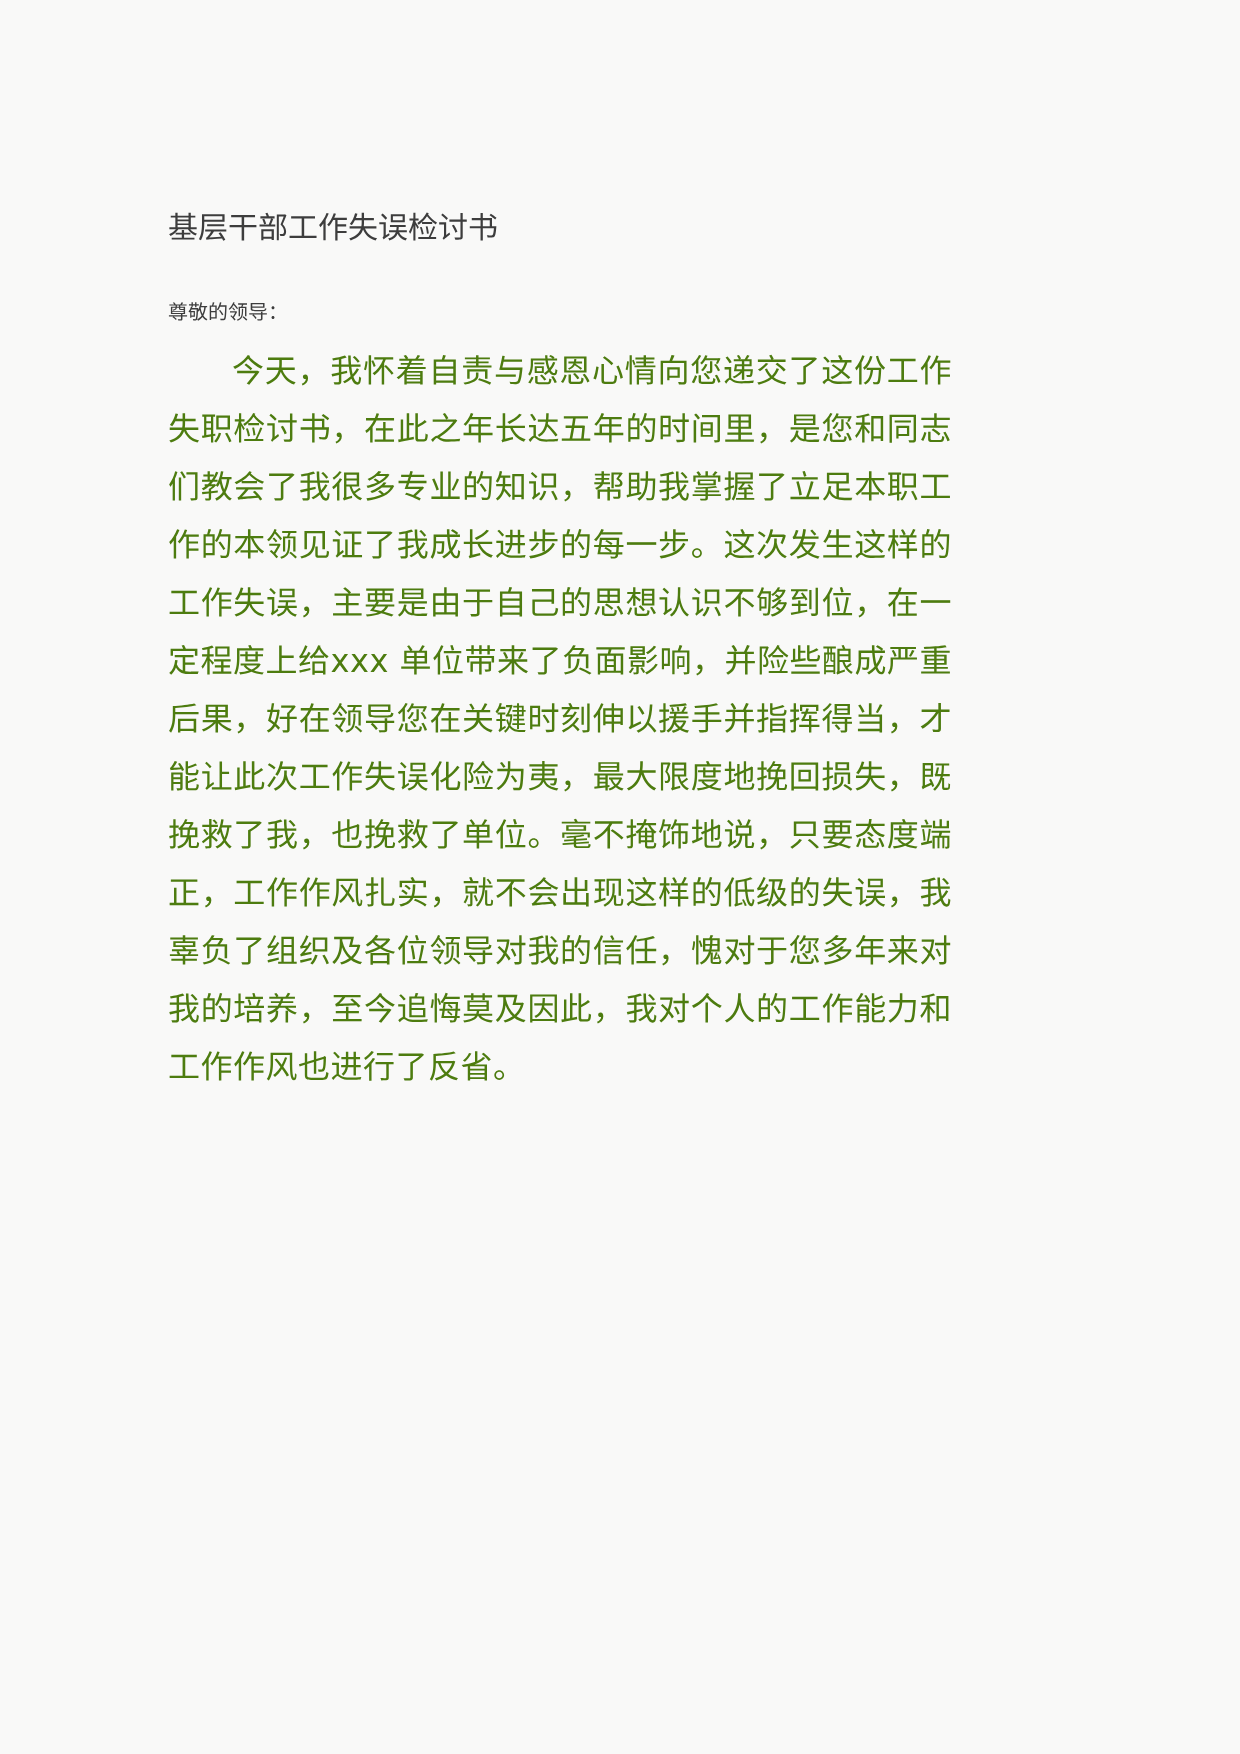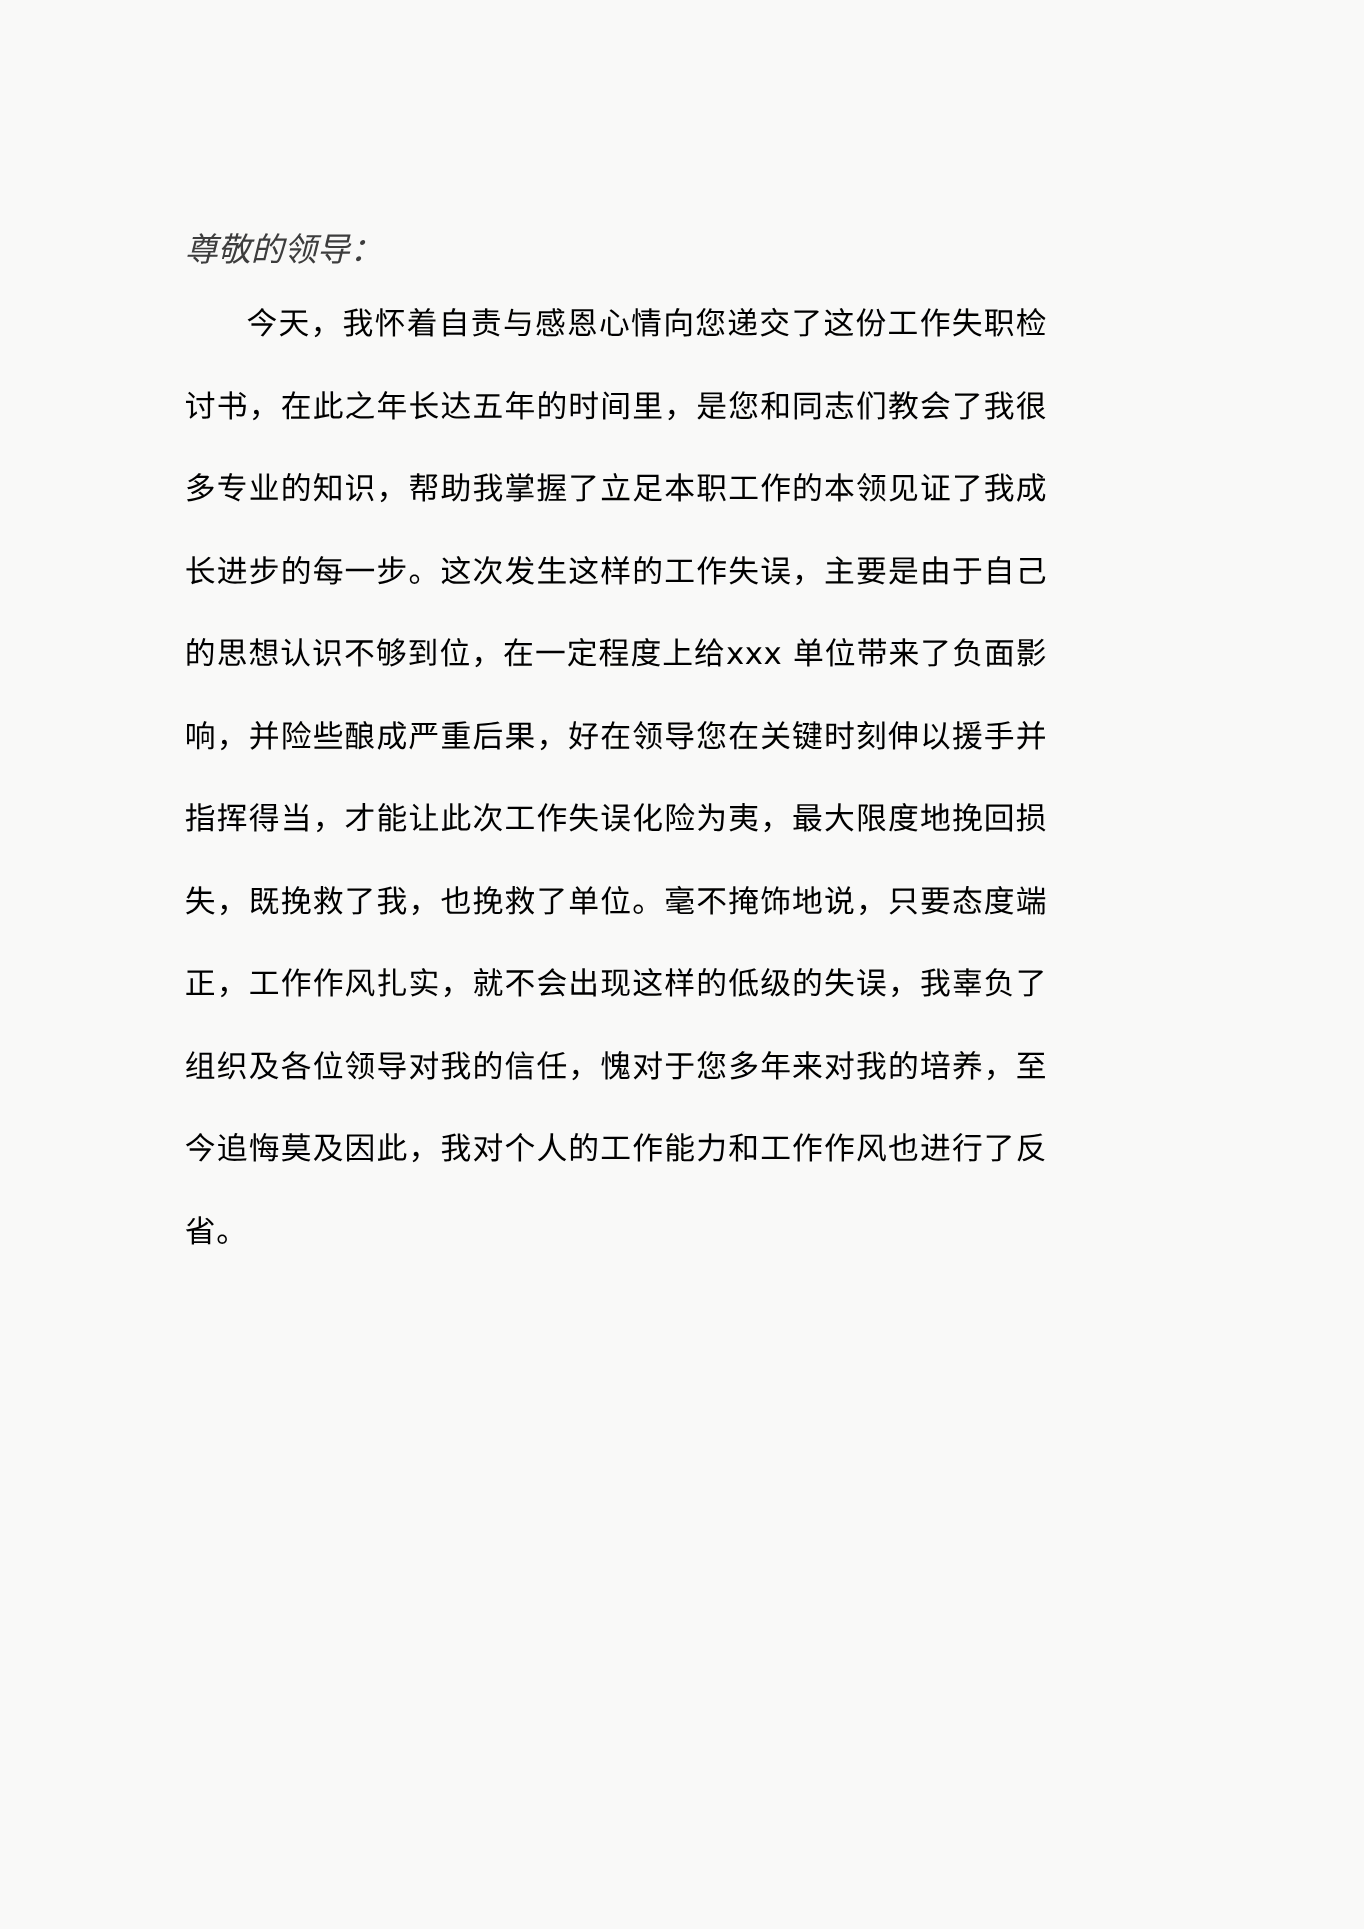--- a/index.html
+++ b/index.html
@@ -20,39 +20,39 @@
     overflow: hidden;
   }
   .doc-title {
     font-size: 30px;
     font-weight: normal;
     line-height: 59px;
     margin: 0 0 26px 0;
     color: #3d3d3d;
   }
   .salutation {
-    font-size: 30px;
+    font-size: 20px;
     line-height: 59px;
     margin: 0;
     color: #3d3d3d;
-    font-style: italic;
   }
   .para {
-    font-size: 28px;
-    line-height: 75px;
+    font-size: 32px;
+    line-height: 58px;
     margin: 0;
     text-align: justify;
     text-justify: inter-ideograph;
     text-indent: 2em;
-    color: #000000;
+    color: #4d7c0f;
     letter-spacing: 0.5px;
   }
 </style>
 </head>
 <body>
 
 <div class="page">
+  <h1 class="doc-title">基层干部工作失误检讨书</h1>
 
   <p class="salutation">尊敬的领导：</p>
 
   <p class="para">今天，我怀着自责与感恩心情向您递交了这份工作失职检讨书，在此之年长达五年的时间里，是您和同志们教会了我很多专业的知识，帮助我掌握了立足本职工作的本领见证了我成长进步的每一步。这次发生这样的工作失误，主要是由于自己的思想认识不够到位，在一定程度上给xxx 单位带来了负面影响，并险些酿成严重后果，好在领导您在关键时刻伸以援手并指挥得当，才能让此次工作失误化险为夷，最大限度地挽回损失，既挽救了我，也挽救了单位。毫不掩饰地说，只要态度端正，工作作风扎实，就不会出现这样的低级的失误，我辜负了组织及各位领导对我的信任，愧对于您多年来对我的培养，至今追悔莫及因此，我对个人的工作能力和工作作风也进行了反省。</p>
 
 </div>
 
 </body></html>

